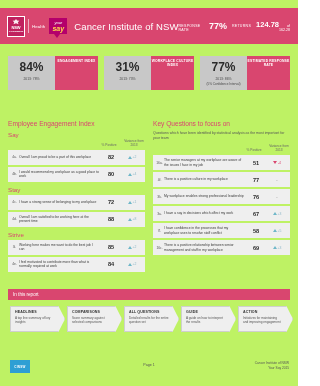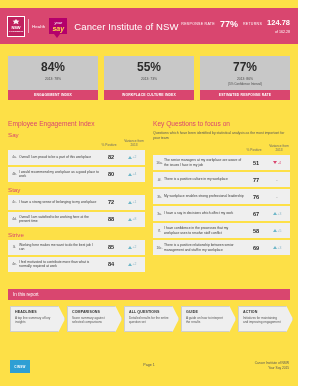--- a/index.html
+++ b/index.html
@@ -3,21 +3,21 @@
 <meta charset="utf-8">
 <style>
   html,body{margin:0;padding:0;}
   body{
     width:298px;height:386px;overflow:hidden;
     background:#ffffff;
     font-family:"Liberation Sans",sans-serif;
     color:#3b3b3b;
     -webkit-font-smoothing:none;
   }
-  .page{position:relative;width:298px;height:386px;background:#fde047;}
+  .page{position:relative;width:298px;height:386px;background:#bef264;}
 
   
   .header{
     position:absolute;left:0;top:8px;width:298px;height:36px;
     background:#d9466f;display:flex;align-items:center;
   }
   .hdr-left{display:flex;align-items:center;padding-left:7px;flex:0 0 auto;}
   .nsw-logo{
     width:16px;height:19px;background:#c0215e;border:1px solid #fff;
     display:flex;flex-direction:column;align-items:center;justify-content:center;
@@ -46,25 +46,25 @@
   .hdr-title{
     color:#fff;font-size:9.5px;margin-left:7px;letter-spacing:.1px;white-space:nowrap;
   }
   .hdr-right{
     margin-left:auto;display:flex;align-items:flex-start;padding-right:8px;gap:5px;
   }
   .rr-lbl{color:#fff;font-size:3.6px;letter-spacing:.25px;padding-top:4px;text-transform:uppercase;}
   .rr-val{color:#fff;font-size:9px;font-weight:bold;padding-top:1px;}
   .rr-num{color:#fff;font-size:7.5px;font-weight:bold;text-align:right;line-height:1.1;}
   .rr-sub{color:#fff;font-size:3.6px;text-align:right;margin-top:3px;}
-  .rr-stack{display:flex;flex-direction:column;padding-top:1px;}
+  .rr-stack{display:flex;flex-direction:row;padding-top:1px;}
 
   
   .kpis{position:absolute;left:8px;top:56px;width:282px;display:flex;gap:6px;}
-  .kpi{flex:1 1 0;background:#c8c8c8;display:flex;flex-direction:column;align-items:center;}
+  .kpi{flex:1 1 0;background:#c8c8c8;display:flex;flex-direction:row;}
   .kpi-body{padding:5px 2px 4px;display:flex;flex-direction:column;align-items:center;width:100%;}
   .kpi-val{font-size:12px;font-weight:bold;color:#2b2b2b;line-height:1;}
   .kpi-prev{font-size:3.4px;color:#4a4a4a;margin-top:4px;}
   .kpi-ci{font-size:3.1px;color:#4a4a4a;margin-top:1px;}
   .kpi-foot{
     width:100%;background:#d9466f;color:#fff;font-size:3.4px;font-weight:bold;
     text-align:center;padding:3px 0;letter-spacing:.15px;text-transform:uppercase;
   }
   .kpi-spacer{height:5px;}
 
@@ -152,21 +152,21 @@
     <div class="kpi">
       <div class="kpi-body">
         <div class="kpi-val">84%</div>
         <div class="kpi-prev">2013: 78%</div>
         <div class="kpi-spacer"></div>
       </div>
       <div class="kpi-foot">ENGAGEMENT INDEX</div>
     </div>
     <div class="kpi">
       <div class="kpi-body">
-        <div class="kpi-val">55%</div>
+        <div class="kpi-val">31%</div>
         <div class="kpi-prev">2013: 73%</div>
         <div class="kpi-spacer"></div>
       </div>
       <div class="kpi-foot">WORKPLACE CULTURE INDEX</div>
     </div>
     <div class="kpi">
       <div class="kpi-body">
         <div class="kpi-val">77%</div>
         <div class="kpi-prev">2013: 86%</div>
         <div class="kpi-ci">(5% Confidence Interval)</div>

